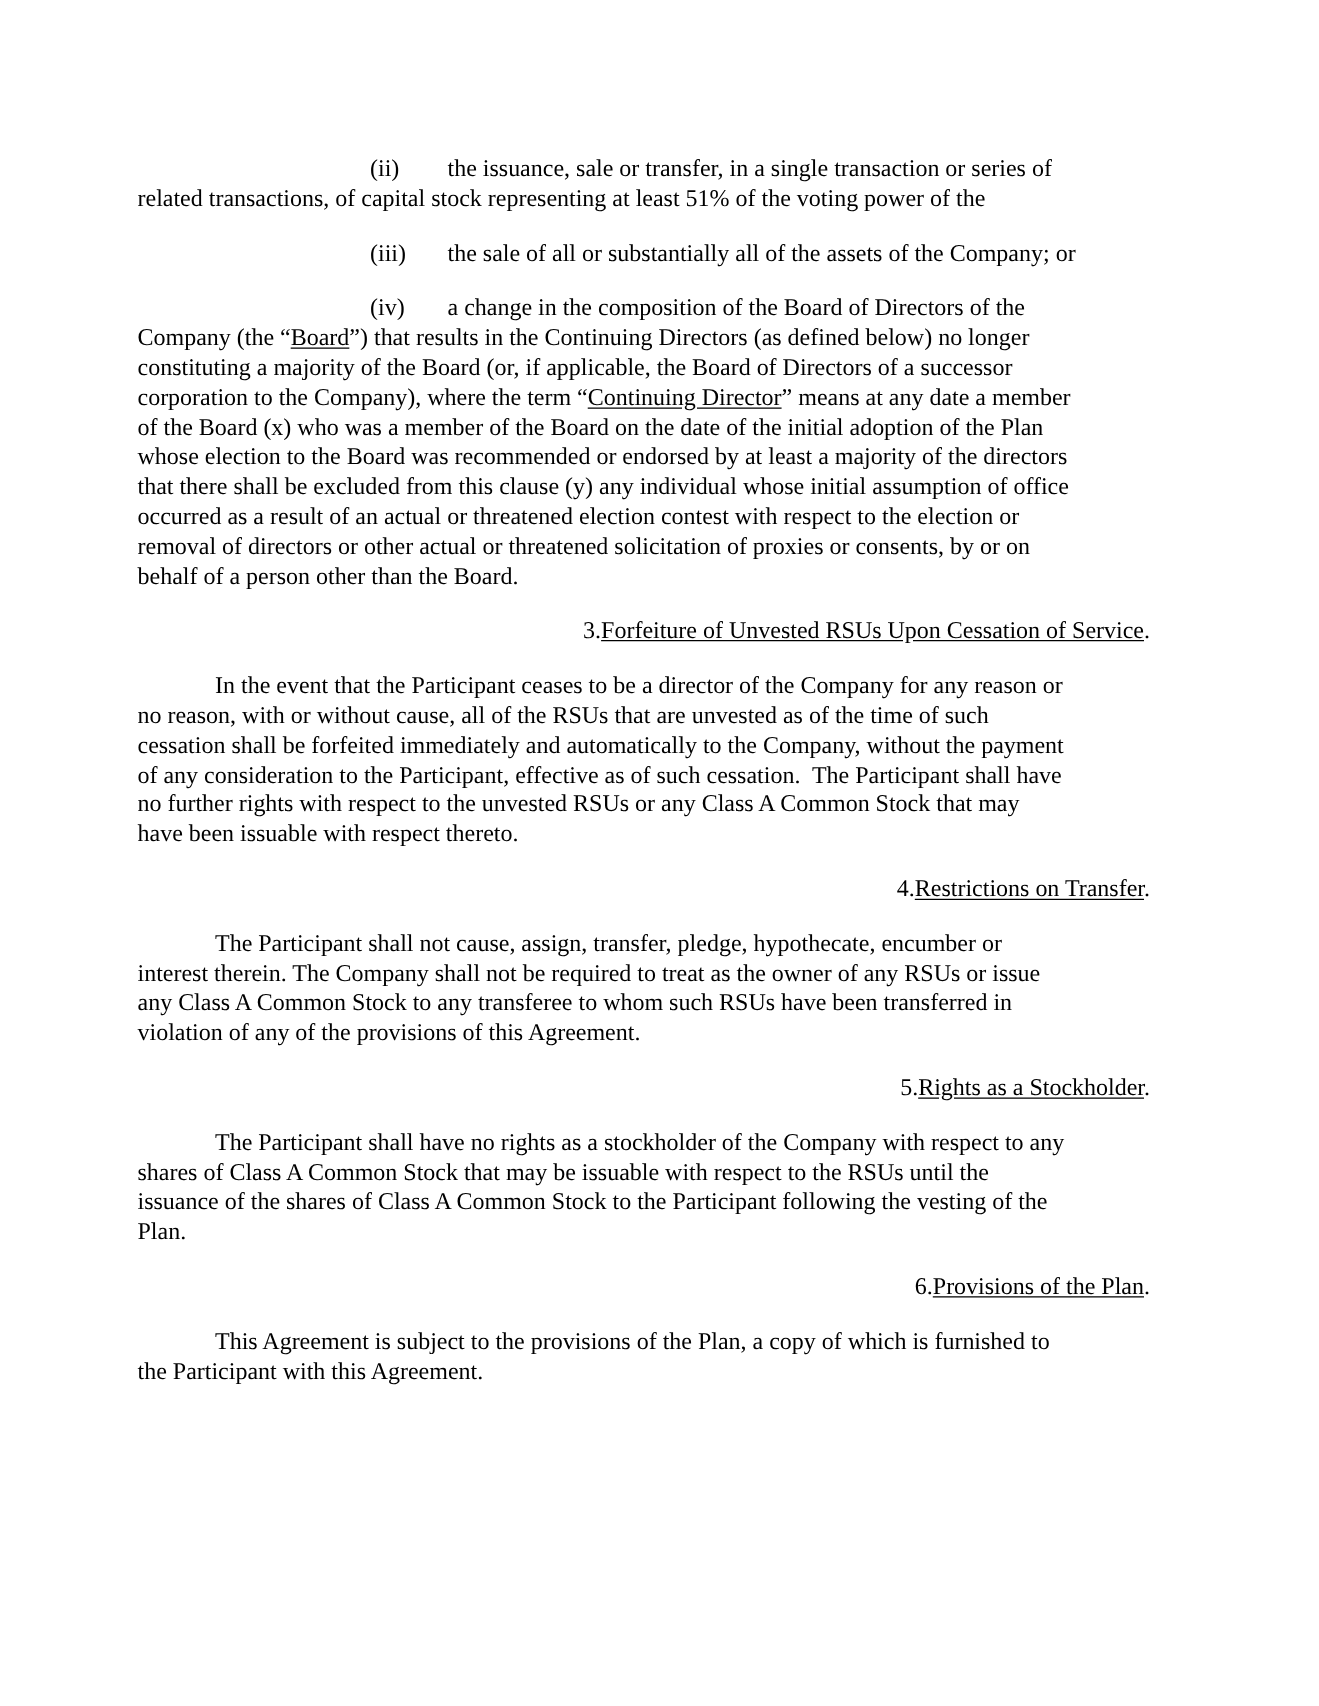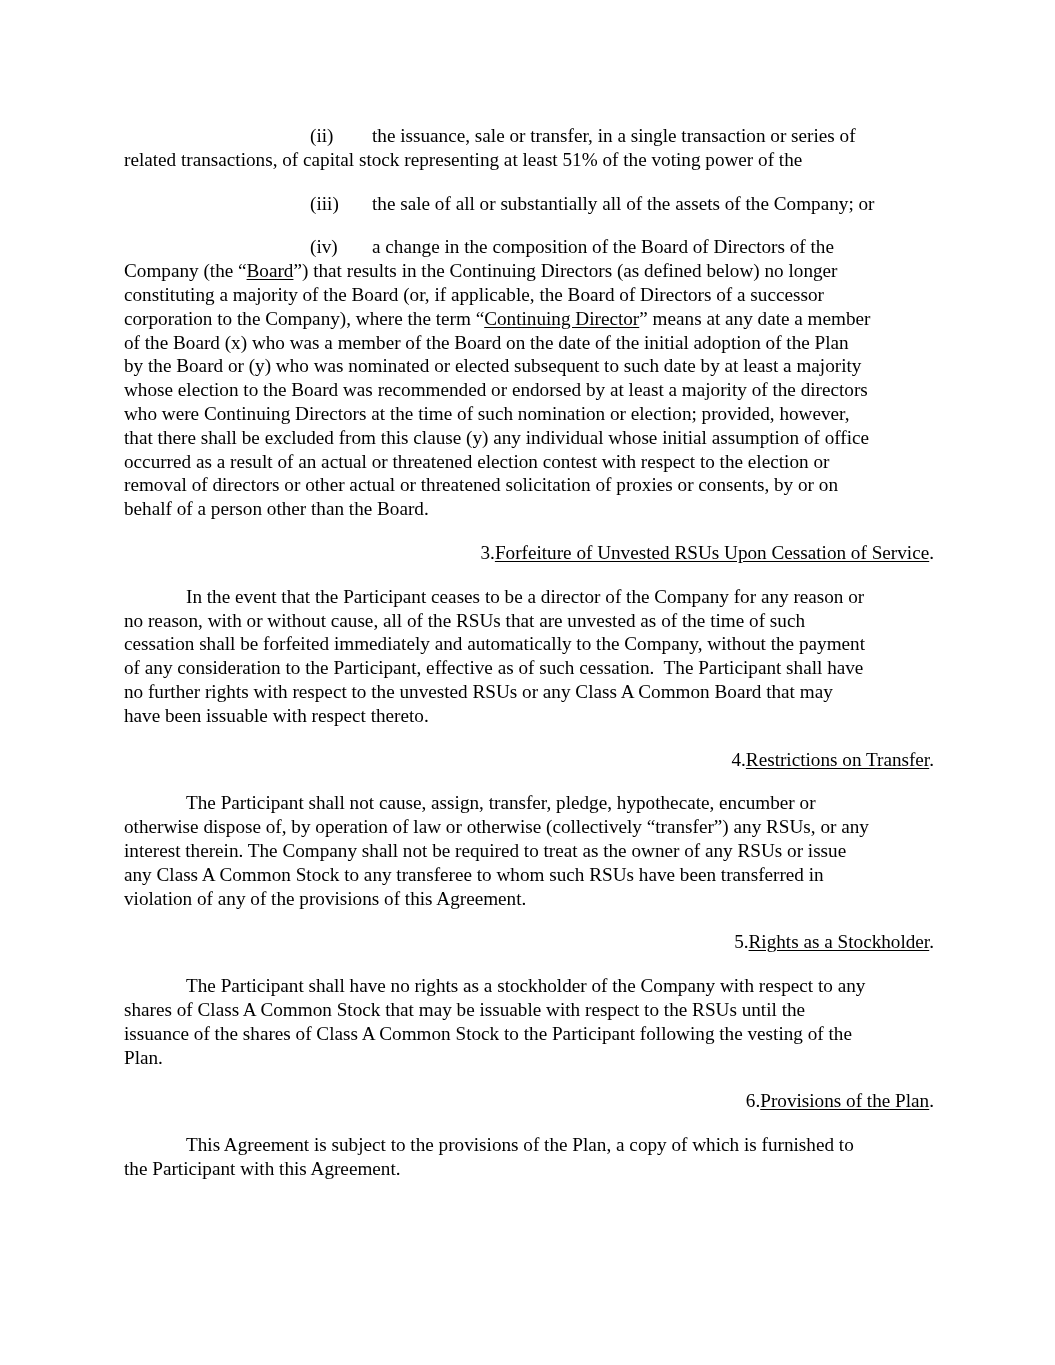--- a/index.html
+++ b/index.html
@@ -1,18 +1,18 @@
 <!DOCTYPE html>
 <html><head>
 <meta charset="utf-8">
 <style>
   html, body { margin:0; padding:0; background:#ffffff; }
   body { width:1055px; height:1365px; position:relative; overflow:hidden;
          font-family:"Liberation Serif", serif; color:#000; font-size:19.2px; line-height:23.8px; }
-  .page { position:absolute; left:124px; top:124px; width:810px; }
+  .page { position:absolute; left:110px; top:124px; width:810px; }
   .line { white-space:nowrap; height:23.8px; }
   .gap { height:20px; }
   .ind-sub { padding-left:186px; }
   .num-sub { display:inline-block; width:62px; }
   .ind-para { padding-left:62px; }
   .heading { padding-left:62px;text-align:right; }
   .hnum { display:inline-block; width:62px; }
   u { text-underline-offset:2px; }
 </style>
 </head>
@@ -30,47 +30,44 @@
     <div class="line ind-sub"><span class="num-sub">(iii)</span><span>the sale of all or substantially all of the assets of the Company; or</span></div>
   </div>
   <div class="gap"></div>
 
   <div>
     <div class="line ind-sub"><span class="num-sub">(iv)</span><span>a change in the composition of the Board of Directors of the</span></div>
     <div class="line"><span>Company (the “</span><u>Board</u><span>”) that results in the Continuing Directors (as defined below) no longer</span></div>
     <div class="line">constituting a majority of the Board (or, if applicable, the Board of Directors of a successor</div>
     <div class="line"><span>corporation to the Company), where the term “</span><u>Continuing Director</u><span>” means at any date a member</span></div>
     <div class="line">of the Board (x) who was a member of the Board on the date of the initial adoption of the Plan</div>
-    <div class="line">by the Board or (y) who was nominated or elected subsequent to such date by at least a majority</div>
     <div class="line">whose election to the Board was recommended or endorsed by at least a majority of the directors</div>
-    <div class="line">who were Continuing Directors at the time of such nomination or election; provided, however,</div>
     <div class="line">that there shall be excluded from this clause (y) any individual whose initial assumption of office</div>
     <div class="line">occurred as a result of an actual or threatened election contest with respect to the election or</div>
     <div class="line">removal of directors or other actual or threatened solicitation of proxies or consents, by or on</div>
     <div class="line">behalf of a person other than the Board.</div>
   </div>
   <div class="gap"></div>
 
   <div>
     <div class="line heading"><span class="hnum">3.</span><u>Forfeiture of Unvested RSUs Upon Cessation of Service</u><span>.</span></div>
     <div class="gap"></div>
     <div class="line ind-para">In the event that the Participant ceases to be a director of the Company for any reason or</div>
     <div class="line">no reason, with or without cause, all of the RSUs that are unvested as of the time of such</div>
     <div class="line">cessation shall be forfeited immediately and automatically to the Company, without the payment</div>
     <div class="line" style="white-space:pre">of any consideration to the Participant, effective as of such cessation.  The Participant shall have</div>
-    <div class="line">no further rights with respect to the unvested RSUs or any Class A Common Board that may</div>
+    <div class="line">no further rights with respect to the unvested RSUs or any Class A Common Stock that may</div>
     <div class="line">have been issuable with respect thereto.</div>
   </div>
   <div class="gap"></div>
 
   <div>
     <div class="line heading"><span class="hnum">4.</span><u>Restrictions on Transfer</u><span>.</span></div>
     <div class="gap"></div>
     <div class="line ind-para">The Participant shall not cause, assign, transfer, pledge, hypothecate, encumber or</div>
-    <div class="line">otherwise dispose of, by operation of law or otherwise (collectively “transfer”) any RSUs, or any</div>
     <div class="line">interest therein. The Company shall not be required to treat as the owner of any RSUs or issue</div>
     <div class="line">any Class A Common Stock to any transferee to whom such RSUs have been transferred in</div>
     <div class="line">violation of any of the provisions of this Agreement.</div>
   </div>
   <div class="gap"></div>
 
   <div>
     <div class="line heading"><span class="hnum">5.</span><u>Rights as a Stockholder</u><span>.</span></div>
     <div class="gap"></div>
     <div class="line ind-para">The Participant shall have no rights as a stockholder of the Company with respect to any</div>

